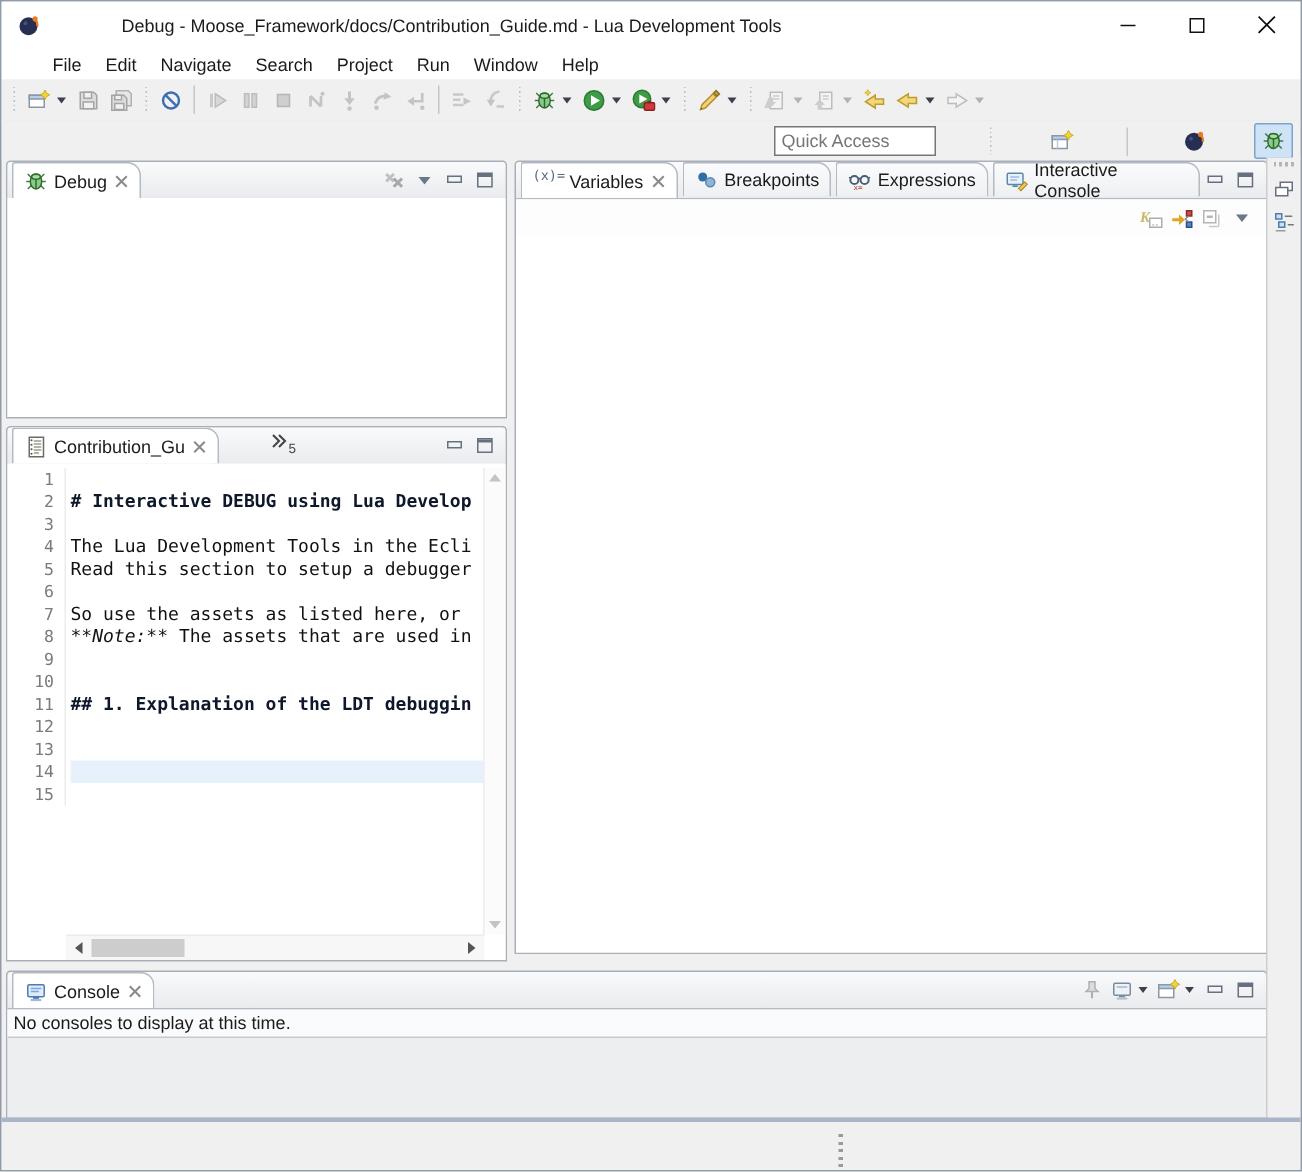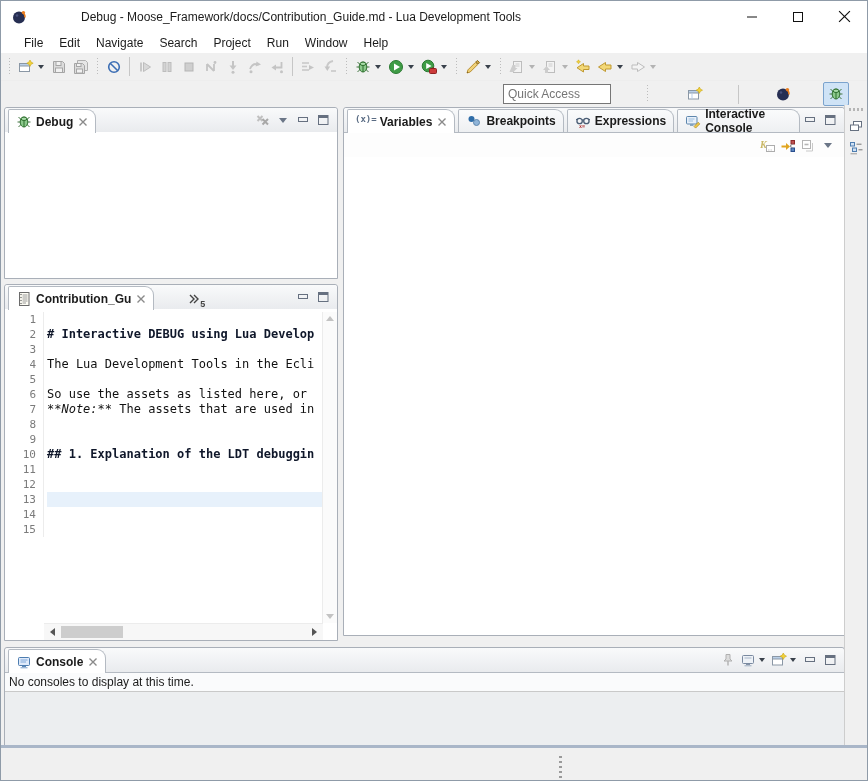--- a/index.html
+++ b/index.html
@@ -8,44 +8,44 @@
     border:1px solid #8f9ba8;box-sizing:border-box;overflow:hidden;}
 
   
   .titlebar{height:31px;background:#ffffff;display:flex;align-items:center;gap:46px;}
   .app-icon{width:16px;height:16px;margin:0 8px 0 10px;flex:0 0 auto;}
   .title-text{flex:1 1 auto;white-space:nowrap;overflow:hidden;}
   .win-controls{display:flex;height:31px;}
   .win-btn{width:46px;height:31px;display:flex;align-items:center;justify-content:center;}
 
   
-  .menubar{height:21px;background:#ffffff;display:flex;align-items:center;padding-left:15px;text-align:center;}
+  .menubar{height:21px;background:#ffffff;display:flex;align-items:center;padding-left:26px;text-align:center;}
   .menu-item{padding:2px 8px;white-space:nowrap;}
 
   
   .tb{display:flex;align-items:center;background:#f0f0f0;}
   .tb1{height:27px;padding-left:3px;border-bottom:1px solid #ededed;}
-  .tb2{height:26px;justify-content:flex-end;padding-right:18px;gap:28px;}
+  .tb2{height:26px;justify-content:flex-end;padding-right:5px;gap:28px;}
   .tbtn{display:flex;align-items:center;justify-content:center;width:22px;height:22px;flex:0 0 auto;}
   .dda{width:0;height:0;border-left:3.5px solid transparent;border-right:3.5px solid transparent;
        border-top:4px solid #39414b;margin:0 4px 0 1px;}
   .dda.dis{border-top-color:#b3b3b3;}
   .grip{width:5px;height:18px;margin:0 3px;flex:0 0 auto;
         background:repeating-linear-gradient(to bottom,#bdbdbd 0 1px,transparent 1px 3px);
         background-size:1px 100%;background-position:2px 0;background-repeat:no-repeat;}
   .sep{width:1px;height:19px;background:#c6c6c6;margin:0 4px;flex:0 0 auto;}
   .qa-input{width:98px;height:18px;border:1px solid #767676;background:#fff;color:#6d6d6d;
         font-family:"Liberation Sans",sans-serif;font-size:12px;padding:0 4px;}
   .persp-btn{display:flex;align-items:center;justify-content:center;width:24px;height:22px;border-radius:2px;}
   .persp-btn.selected{background:#cfe3f6;border:1px solid #7ba3cd;}
 
   
   .part{position:absolute;background:#ffffff;border:1px solid #a9afb8;border-radius:3px 3px 0 0;box-sizing:border-box;}
   .part-header{height:24px;background:linear-gradient(#f9fafb,#e9ebee);border-bottom:1px solid #b4bac2;
-       border-radius:3px 3px 0 0;display:flex;align-items:flex-end;font-weight:bold;}
+       border-radius:3px 3px 0 0;display:flex;align-items:flex-start;}
   .tab{display:inline-flex;align-items:center;height:23px;padding:0 7px;margin-left:3px;
        border:1px solid #b4bac2;border-bottom:none;border-radius:2px 9px 0 0;
        background:linear-gradient(#fafbfc,#eef0f2);position:relative;box-sizing:border-box;}
   .tab.selected{background:#ffffff;height:24px;margin-bottom:-1px;z-index:2;}
   .tab .ticon{width:16px;height:16px;margin-right:4px;flex:0 0 auto;}
   .tab-close{margin-left:5px;width:10px;height:10px;}
   .hdr-btns{margin-left:auto;display:flex;align-items:center;height:24px;padding-right:4px;}
   .hbtn{width:20px;height:20px;display:flex;align-items:center;justify-content:center;}
   .vmenu{width:0;height:0;border-left:4px solid transparent;border-right:4px solid transparent;
        border-top:5px solid #6b7687;}
@@ -548,20 +548,21 @@
           <div class="ln">12</div>
           <div class="ln">13</div>
           <div class="ln">14</div>
           <div class="ln">15</div>
         </div>
       <div class="code">
           <div class="cl"></div>
           <div class="cl hd"># Interactive DEBUG using Lua Develop</div>
           <div class="cl"></div>
           <div class="cl">The Lua Development Tools in the Ecli</div>
+          <div class="cl">Read this section to setup a debugger</div>
           <div class="cl"></div>
           <div class="cl">So use the assets as listed here, or </div>
           <div class="cl"><span style="font-style: italic;">**Note:**</span><span> The assets that are used in</span></div>
           <div class="cl"></div>
           <div class="cl"></div>
           <div class="cl hd">## 1. Explanation of the LDT debuggin</div>
           <div class="cl"></div>
           <div class="cl"></div>
           <div class="cl cur"></div>
         </div>

